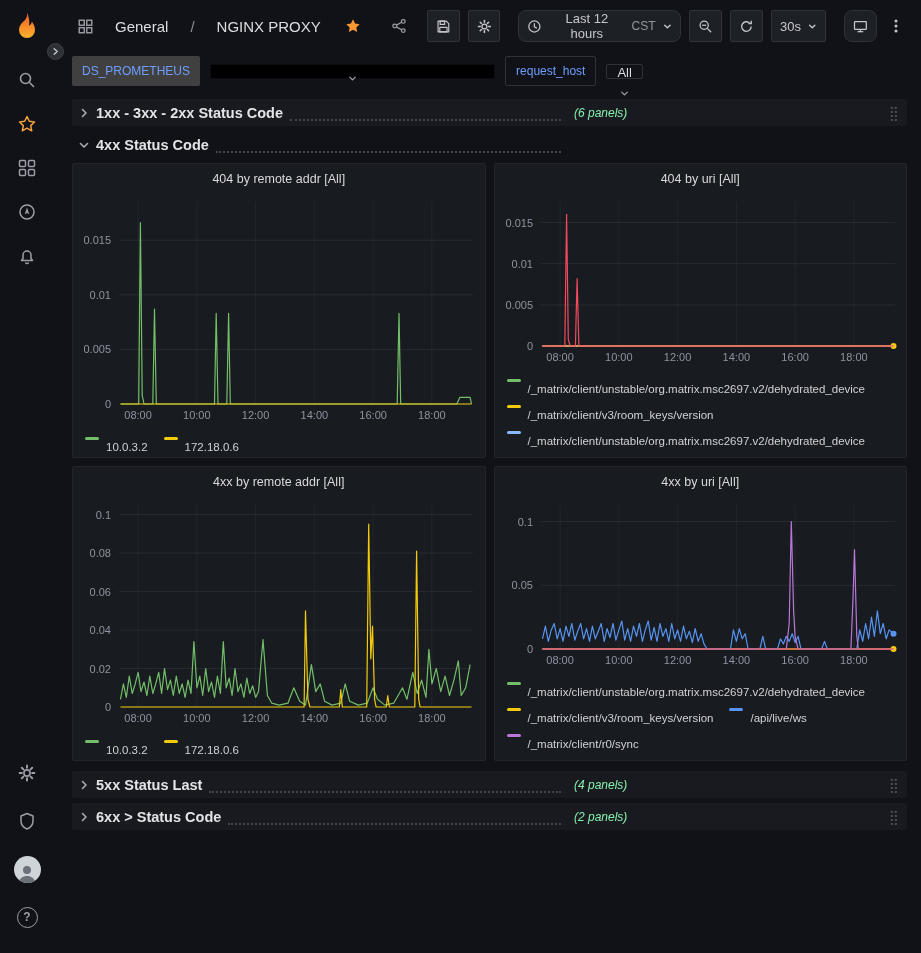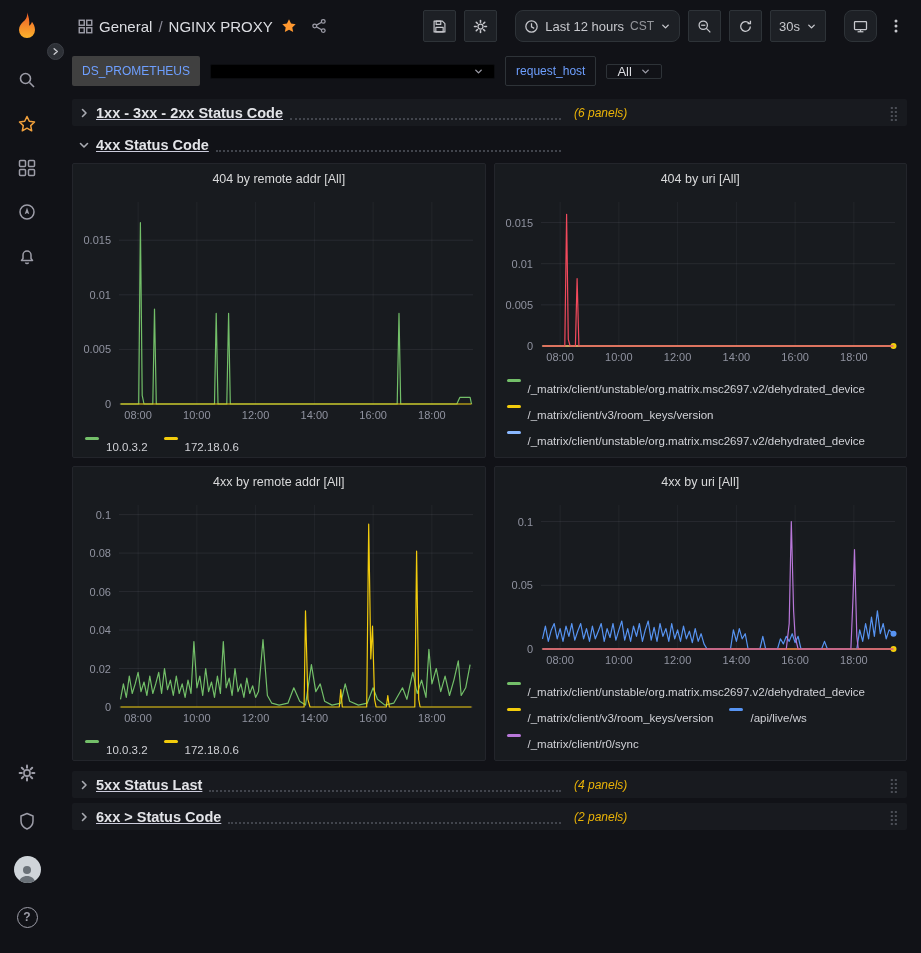--- a/index.html
+++ b/index.html
@@ -13,48 +13,48 @@
   .sidebar{position:absolute;left:0;top:0;bottom:0;width:54px;display:flex;flex-direction:column;align-items:center;padding:8px 0 12px;box-sizing:border-box;background:#111217;}
   .logo{width:36px;height:36px;margin-bottom:12px;cursor:pointer;display:flex;align-items:center;justify-content:center;}
   .sicon{width:40px;height:40px;display:flex;align-items:center;justify-content:center;background:none;border:none;color:#9d9da8;margin:4px 0;cursor:pointer;padding:0;}
   .sicon.active{color:#f2a13c;}
   .side-bottom{margin-top:auto;display:flex;flex-direction:column;align-items:center;}
   .avatar-circle{width:27px;height:27px;border-radius:50%;background:#cfd4d9;display:flex;align-items:flex-end;justify-content:center;overflow:hidden;}
   .help-circle{width:19px;height:19px;border-radius:50%;border:1.6px solid #9d9da8;display:flex;align-items:center;justify-content:center;font-size:12px;font-weight:700;color:#9d9da8;}
   
   .expand-btn{position:absolute;left:47px;top:43px;width:17px;height:17px;border-radius:50%;background:#2d3036;border:1px solid #3c3f46;color:#c7c8cd;display:flex;align-items:center;justify-content:center;padding:0;cursor:pointer;z-index:5;}
   
-  .topbar{margin-left:54px;height:52px;display:flex;align-items:center;padding:0 14px 0 24px;box-sizing:border-box;gap:4px;}
+  .topbar{margin-left:54px;height:52px;display:flex;align-items:center;padding:0 14px 0 24px;box-sizing:border-box;gap:20px;}
   .bc-icon{color:#9d9da8;display:flex;margin-right:2px;}
   .bc-section,.bc-title{font-size:15px;color:#dcdde2;cursor:pointer;white-space:nowrap;}
   .bc-sep{color:#8d8d99;margin:0 2px;font-size:15px;}
   .fav-star{display:flex;margin-left:4px;cursor:pointer;}
   .share-ic{display:flex;margin-left:10px;color:#9d9da8;cursor:pointer;}
   .tb-right{margin-left:auto;display:flex;align-items:center;gap:8px;}
   .tbtn{height:32px;min-width:32px;padding:0 8px;display:flex;align-items:center;justify-content:center;gap:6px;background:#1d2025;border:1px solid #2e3338;border-radius:2px;color:#c7c8cd;font-size:13px;cursor:pointer;box-sizing:border-box;}
   .tbtn .tz{opacity:.7;font-size:12px;}
   .kebab-btn{background:none;border:none;color:#c7c8cd;width:22px;height:32px;display:flex;align-items:center;justify-content:center;cursor:pointer;padding:0;}
   .ml16{margin-left:10px;border-radius:8px;}
   
   .subbar{margin-left:54px;height:38px;display:flex;align-items:center;gap:10px;padding:2px 14px 2px 18px;box-sizing:border-box;}
   .varlabel{height:30px;display:flex;align-items:center;padding:0 10px;background:#404040;color:#6e9fff;font-size:12px;font-weight:500;border-radius:2px;cursor:pointer;box-sizing:border-box;white-space:nowrap;}
   .varlabel.boxed{background:transparent;border:1px solid #2e3338;}
-  .varsel{height:15px;display:flex;align-items:center;gap:8px;padding:0 10px;border:1px solid #2e3338;border-radius:2px;font-size:13px;color:#dcdde2;cursor:pointer;box-sizing:border-box;}
+  .varsel{height:15px;display:flex;align-items:center;gap:8px;padding:0 10px;border:1px solid #2e3338;border-radius:2px;font-size:13px;color:#dcdde2;cursor:pointer;box-sizing:border-box;flex-direction:column;}
   .varsel.blackbox{background:#000;width:285px;border-color:#0c0d10;justify-content:space-between;}
   .varsel .caret{color:#9d9da8;display:flex;}
   
   .content{margin-left:54px;padding:4px 14px 0 18px;box-sizing:border-box;}
   .rowhdr{height:27px;display:flex;align-items:center;margin:5px 0;cursor:pointer;border-radius:2px;}
   .rowhdr.collapsed{background:#181a1f;}
   .rowchev{width:24px;display:flex;justify-content:center;color:#a9abb2;}
   .rot90{transform:rotate(90deg);}
-  .rowmain{display:flex;align-items:flex-start;width:472px;min-width:0;text-decoration:underline;}
+  .rowmain{display:flex;align-items:flex-end;width:472px;min-width:0;}
   .rowtitle{font-size:14.5px;font-weight:700;color:#e3e4e8;white-space:nowrap;}
   .leader{flex:1;border-bottom:2px dotted #41444c;margin:6px 7px 0 7px;height:7px;min-width:20px;}
-  .rowcount{font-size:12px;font-style:italic;color:#eab308;margin-left:6px;white-space:nowrap;}
+  .rowcount{font-size:12px;font-style:italic;color:#86efac;margin-left:6px;white-space:nowrap;}
   .rowdrag{margin-left:auto;color:#4b4e56;font-size:14px;padding:0 8px;cursor:grab;line-height:1;}
   
   .panels{display:grid;grid-template-columns:1fr 1fr;gap:8px;margin:4px 0 10px;}
   .panel{background:#181b1f;border:1px solid #23252b;border-radius:2px;height:295px;box-sizing:border-box;display:flex;flex-direction:column;overflow:hidden;}
   .ptitle{flex:0 0 30px;display:flex;align-items:center;justify-content:center;font-size:12.5px;font-weight:500;color:#d8d9da;cursor:pointer;}
   .chart{width:100%;}
   .chart-tall{flex:0 0 230px;height:230px;}
   .chart-short{flex:0 0 172px;height:172px;}
   .legend{flex:1;min-height:0;overflow:hidden;display:flex;flex-wrap:wrap;align-content:flex-start;column-gap:16px;row-gap:6px;padding:4px 12px 0;box-sizing:border-box;}
   .li{height:20px;display:flex;align-items:center;font-size:11.5px;color:#d0d1d6;cursor:pointer;white-space:nowrap;}

